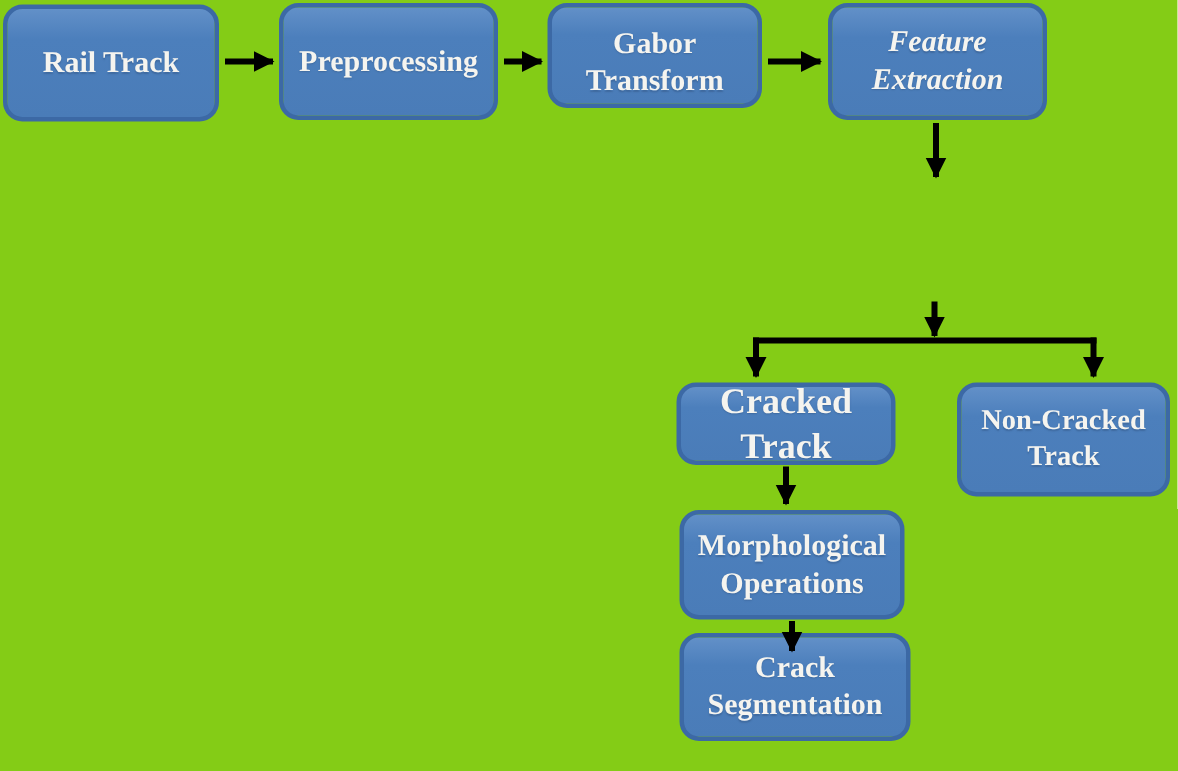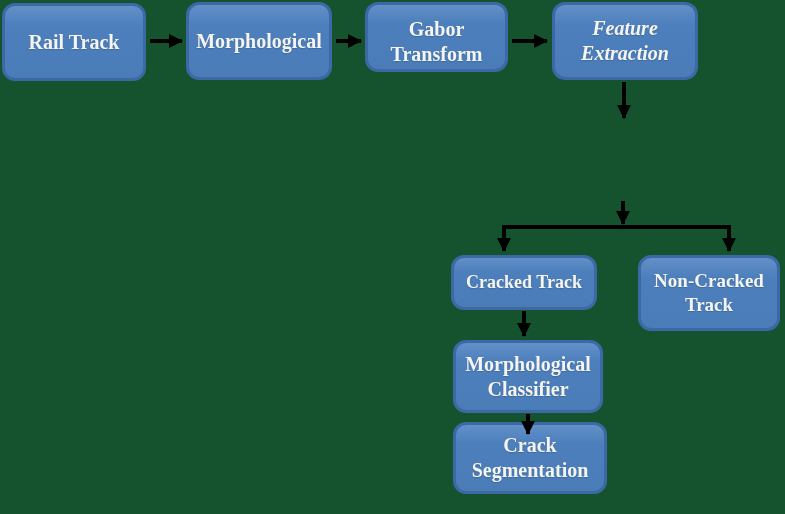--- a/index.html
+++ b/index.html
@@ -4,21 +4,21 @@
 <style>
   html, body {
     margin: 0;
     padding: 0;
     background: #ffffff;
   }
   .canvas {
     position: relative;
     width: 785px;
     height: 514px;
-    background: #14532d;
+    background: #84cc16;
     font-family: "Liberation Serif", serif;
     overflow: hidden;
   }
   .node {
     position: absolute;
     box-sizing: border-box;
     display: flex;
     align-items: center;
     justify-content: center;
     text-align: center;
@@ -31,56 +31,56 @@
     line-height: 1.25;
     padding: 2px 6px;
     text-shadow: 0 1px 1px rgba(40,70,110,0.35);
   }
   
   .n-rail      { left: 2px;   top: 3px;   width: 144px; height: 78px; }
   .n-pre       { left: 186px; top: 2px;   width: 146px; height: 78px; }
   .n-gabor     { left: 365px; top: 2px;   width: 143px; height: 70px; align-items: flex-end; }
   .n-feat      { left: 552px; top: 2px;   width: 146px; height: 78px; font-style: italic; }
   .n-nn        { left: 552px; top: 121px; width: 141px; height: 79px; }
-  .n-cracked   { left: 451px; top: 255px; width: 146px; height: 55px; font-size: 18px;}
+  .n-cracked   { left: 451px; top: 255px; width: 146px; height: 55px; font-size: 24px;}
   .n-noncrack  { left: 638px; top: 255px; width: 142px; height: 76px; font-size: 19px;}
   .n-morph     { left: 453px; top: 340px; width: 150px; height: 73px; }
   .n-seg       { left: 453px; top: 422px; width: 154px; height: 72px; }
   .arrow-layer {
     position: absolute;
     left: 0; top: 0;
     width: 785px; height: 514px;
     pointer-events: none;
   }
 </style>
 </head>
 <body>
 
 <div class="canvas">
 
   <div class="node n-rail">
     <span>Rail Track</span>
   </div>
   <div class="node n-pre">
-    <span>Morphological</span>
+    <span>Preprocessing</span>
   </div>
   <div class="node n-gabor">
     <span>Gabor Transform</span>
   </div>
   <div class="node n-feat">
     <span>Feature Extraction</span>
   </div>
   <div class="node n-cracked">
     <span>Cracked Track</span>
   </div>
   <div class="node n-noncrack">
     <span>Non-Cracked Track</span>
   </div>
   <div class="node n-morph">
-    <span>Morphological Classifier</span>
+    <span>Morphological Operations</span>
   </div>
   <div class="node n-seg">
     <span>Crack Segmentation</span>
   </div>
 
   <svg class="arrow-layer" viewBox="0 0 785 514" xmlns="http://www.w3.org/2000/svg">
     <defs>
       <marker id="ah" markerUnits="userSpaceOnUse" markerWidth="18" markerHeight="18" refX="13" refY="7" orient="auto">
         <path d="M0,0 L14,7 L0,14 z" fill="#000000"></path>
       </marker>

